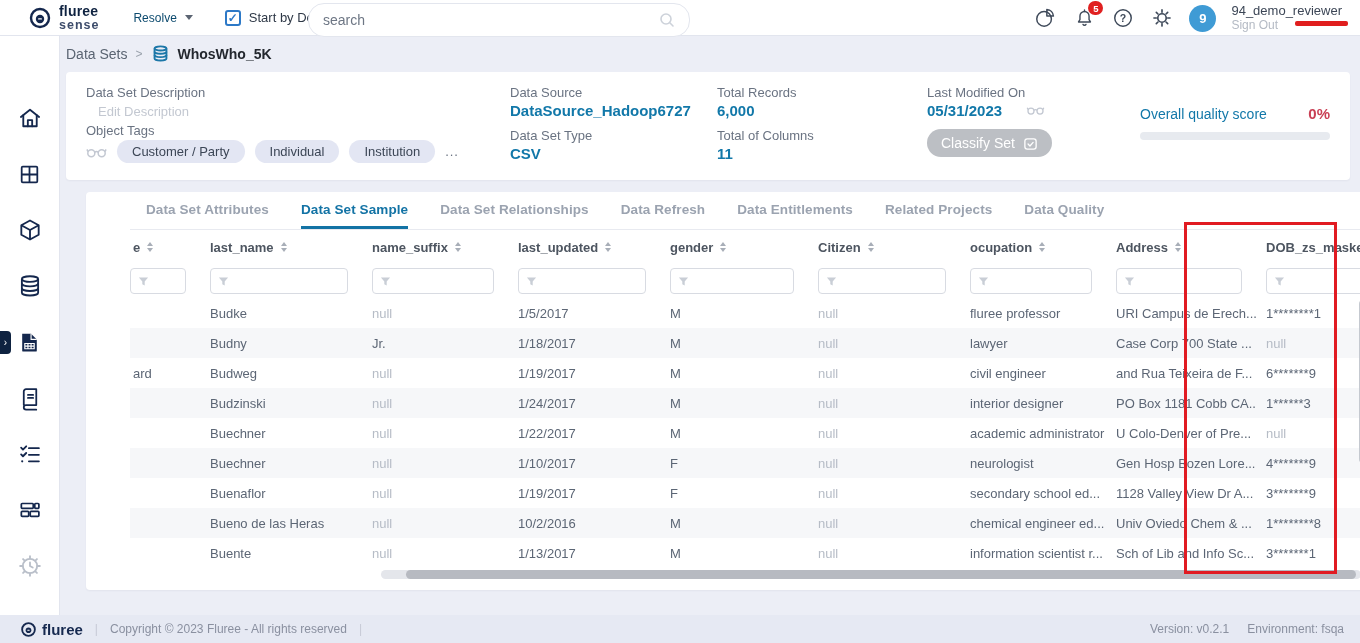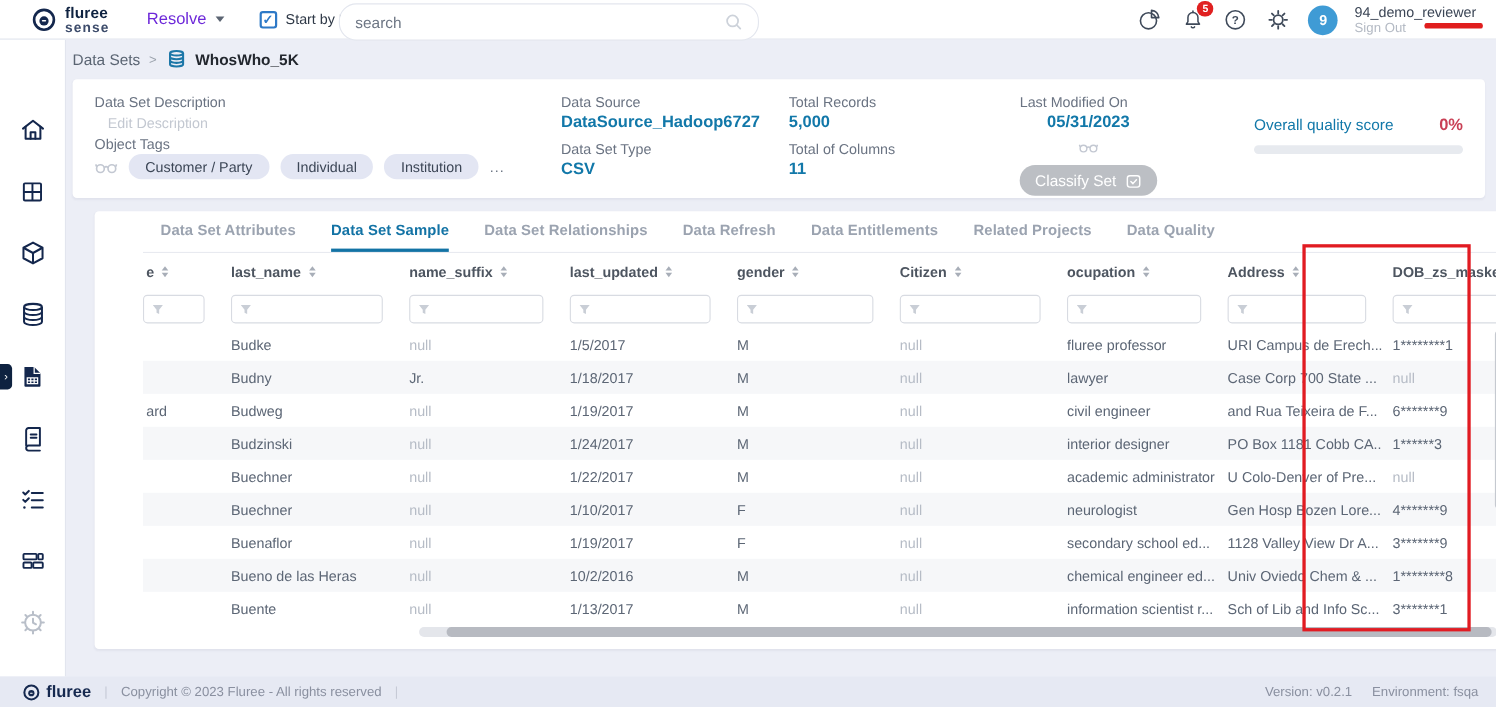--- a/index.html
+++ b/index.html
@@ -5,21 +5,21 @@
   * { margin:0; padding:0; box-sizing:border-box; }
   html,body { width:1360px; height:643px; }
   body { font-family:"Liberation Sans",sans-serif; background:#ecEEF6; background:#eceef6; overflow:hidden; position:relative; color:#3c4656; }
 
   
   .topbar { position:absolute; top:0; left:0; width:1360px; height:36px; background:#fff; border-bottom:1px solid #e2e5ee; z-index:30; display:flex; align-items:center; }
   .logo { display:flex; align-items:center; gap:7px; margin-left:28px; }
   .logo-text { line-height:1; }
   .logo-text .t1 { font-size:14px; font-weight:800; color:#0e2240; letter-spacing:.2px; }
   .logo-text .t2 { font-size:12.5px; font-weight:600; color:#3d4c6b; letter-spacing:1px; margin-top:1px; }
-  .nav-dd { display:flex; align-items:center; gap:8px; margin-left:34px; font-size:15px; color:#6d28d9; cursor:pointer; }
+  .nav-dd { display:flex; align-items:center; gap:8px; margin-left:34px; font-size:12px; color:#0c4a6e; cursor:pointer; }
   .caret { width:0; height:0; border-left:4.5px solid transparent; border-right:4.5px solid transparent; border-top:5.5px solid #5b6472; }
   .chk-wrap { display:flex; align-items:center; gap:8px; margin-left:32px; }
   .chk { width:16px; height:16px; border:2px solid #2d79c7; border-radius:3px; background:#fff; display:flex; align-items:center; justify-content:center; color:#2d79c7; font-size:12px; font-weight:700; }
   .chk-label { font-size:13px; color:#2f3947; }
   .searchbar { position:absolute; left:308px; top:3px; width:382px; height:34px; border:1px solid #e3e6ee; border-radius:16px; background:#fff; display:flex; align-items:center; padding:0 14px; }
   .searchbar input { border:none; outline:none; flex:1; font-size:14px; color:#3c4656; font-family:inherit; background:transparent; }
   .searchbar input::placeholder { color:#6d7684; }
   .top-icons { position:absolute; right:0; top:0; height:36px; display:flex; align-items:center; gap:15px; padding-right:12px; }
   .tico { position:relative; width:24px; height:24px; display:flex; align-items:center; justify-content:center; cursor:pointer; }
   .badge { position:absolute; top:-5px; right:-7px; min-width:15px; height:14px; background:#e02020; color:#fff; font-size:9.5px; font-weight:700; border-radius:8px; display:flex; align-items:center; justify-content:center; padding:0 3px; }
@@ -51,21 +51,21 @@
   .info-card { left:6px; top:36px; width:1284px; height:108px; }
   .label { font-size:13px; color:#6a7382; }
   .value { font-size:15px; font-weight:700; color:#1278a9; margin-top:2px; }
   .ic-col1 { position:absolute; left:20px; top:13px; }
   .edit-desc { font-size:13px; color:#c3c8d1; margin:4px 0 4px 12px; }
   .tags-row { display:flex; align-items:center; gap:10px; margin-top:2px;text-align:right; }
   .pill { background:#e3e6f3; color:#3c4656; font-size:13px; padding:4px 15px; border-radius:12px; }
   .tags-more { color:#6a7382; font-size:13px; letter-spacing:1px; }
   .ic-col { position:absolute; top:13px; }
   .ic-field + .ic-field { margin-top:9px; }
-  .lastmod { display:flex; align-items:center; gap:8px;flex-direction:column; }
+  .lastmod { display:flex; align-items:center; gap:24px; }
   .classify-btn { margin-top:10px; background:#bcbfc4; border:none; color:#fff; font-size:14px; font-family:inherit; padding:6px 14px; border-radius:16px; display:flex; align-items:center; gap:8px; cursor:pointer; }
   .quality { position:absolute; right:20px; top:33px; width:190px; }
   .q-top { display:flex; justify-content:space-between; align-items:baseline; }
   .q-label { font-size:14px; color:#1278a9; }
   .q-val { font-size:15px; font-weight:800; color:#c94055; }
   .q-bar { margin-top:10px; width:190px; height:8px; border-radius:4px; background:#e7eaef; }
 
   
   .table-card { left:6px; top:156px; width:1284px; height:398px; overflow:hidden;margin-left:20px; }
   .tabs { height:38px; display:flex; align-items:stretch; gap:32px; padding:0 0 0 16px; border-bottom:1px solid #e8eaf0; }
@@ -295,21 +295,21 @@
       </div>
       <div class="ic-field">
         <div class="label">Data Set Type</div>
         <div class="value">CSV</div>
       </div>
     </div>
 
     <div class="ic-col" style="left:651px;">
       <div class="ic-field">
         <div class="label">Total Records</div>
-        <div class="value">5,000</div>
+        <div class="value">6,000</div>
       </div>
       <div class="ic-field">
         <div class="label">Total of Columns</div>
         <div class="value">11</div>
       </div>
     </div>
 
     <div class="ic-col" style="left:861px;">
       <div class="ic-field">
         <div class="label">Last Modified On</div>

